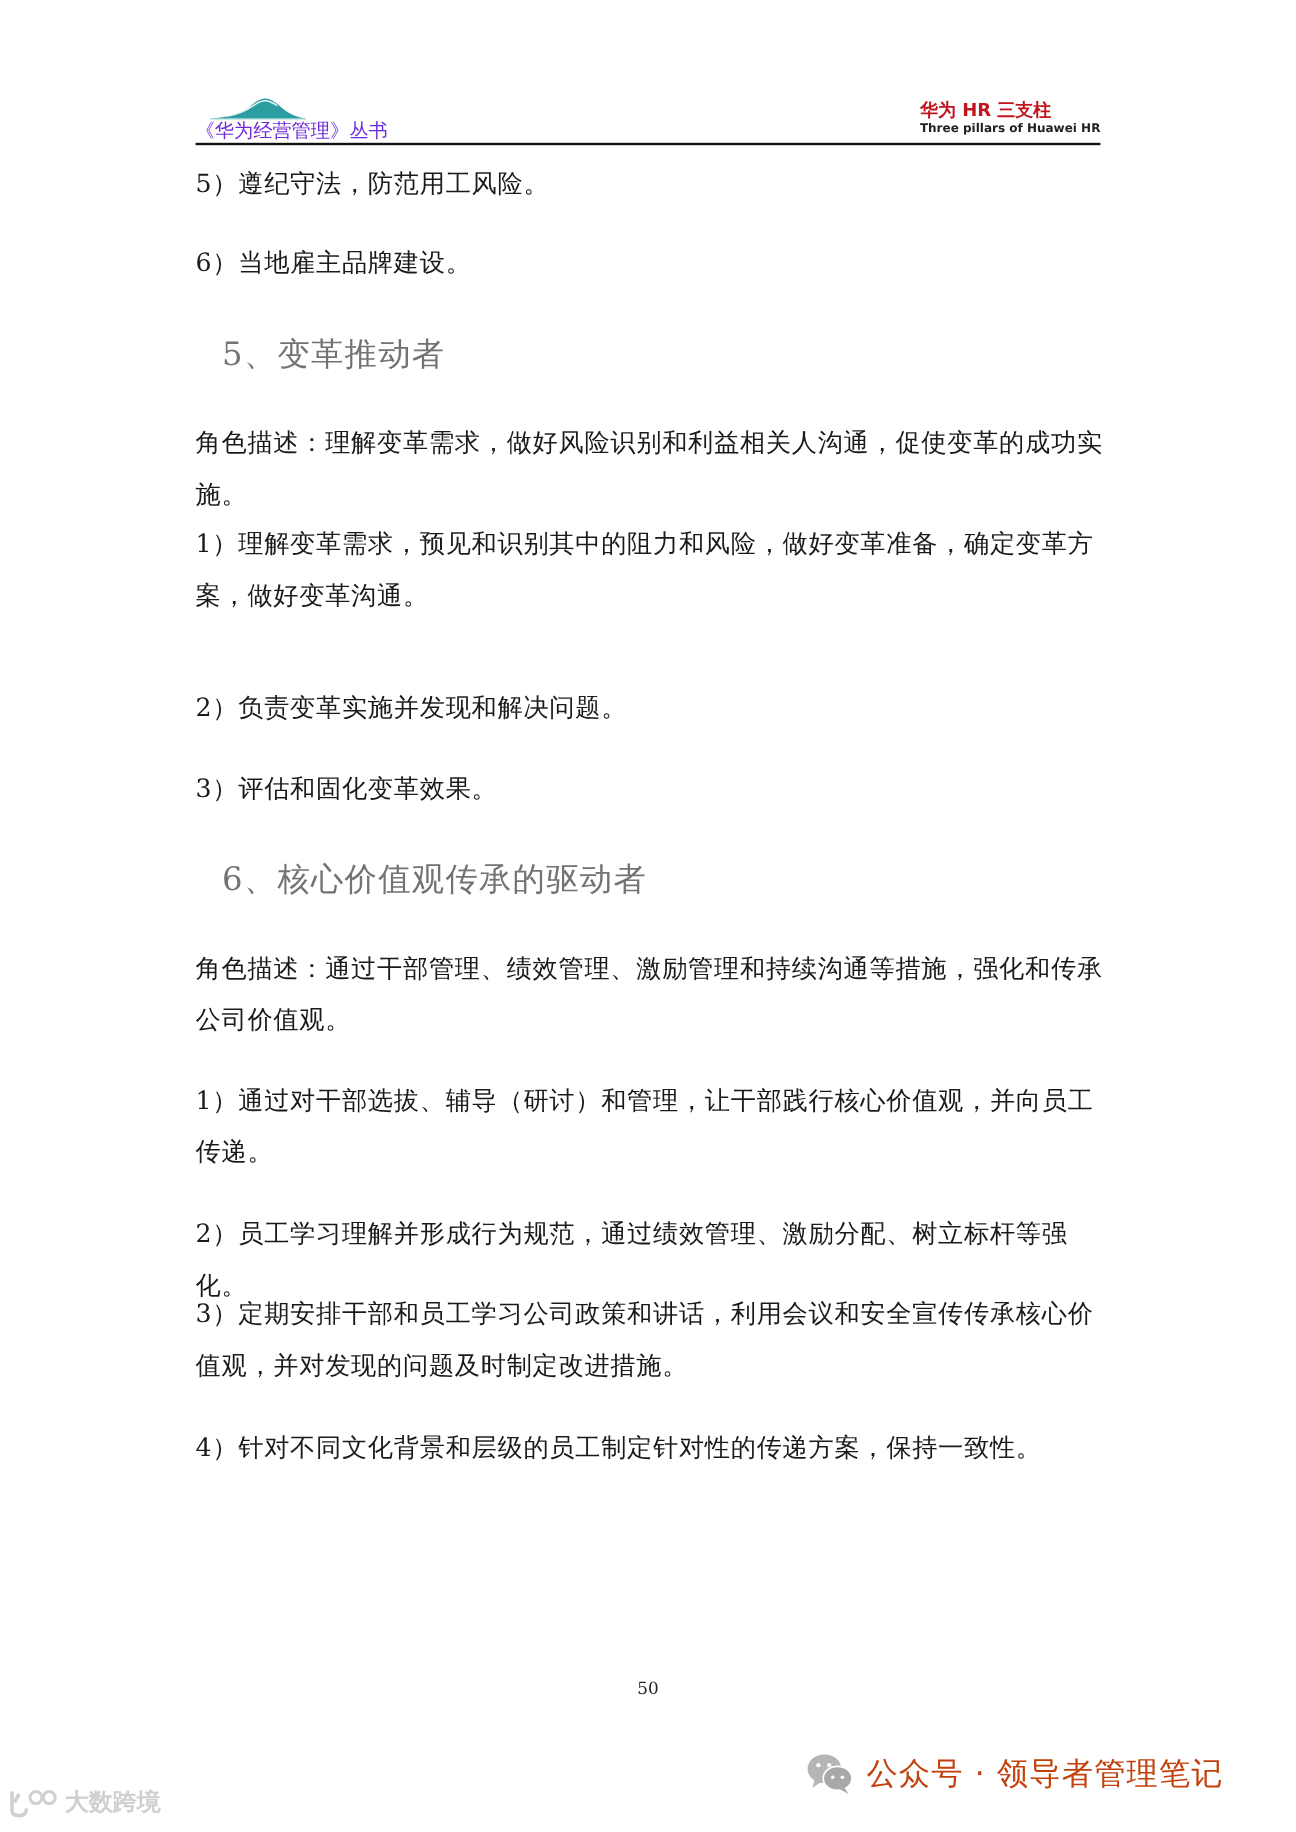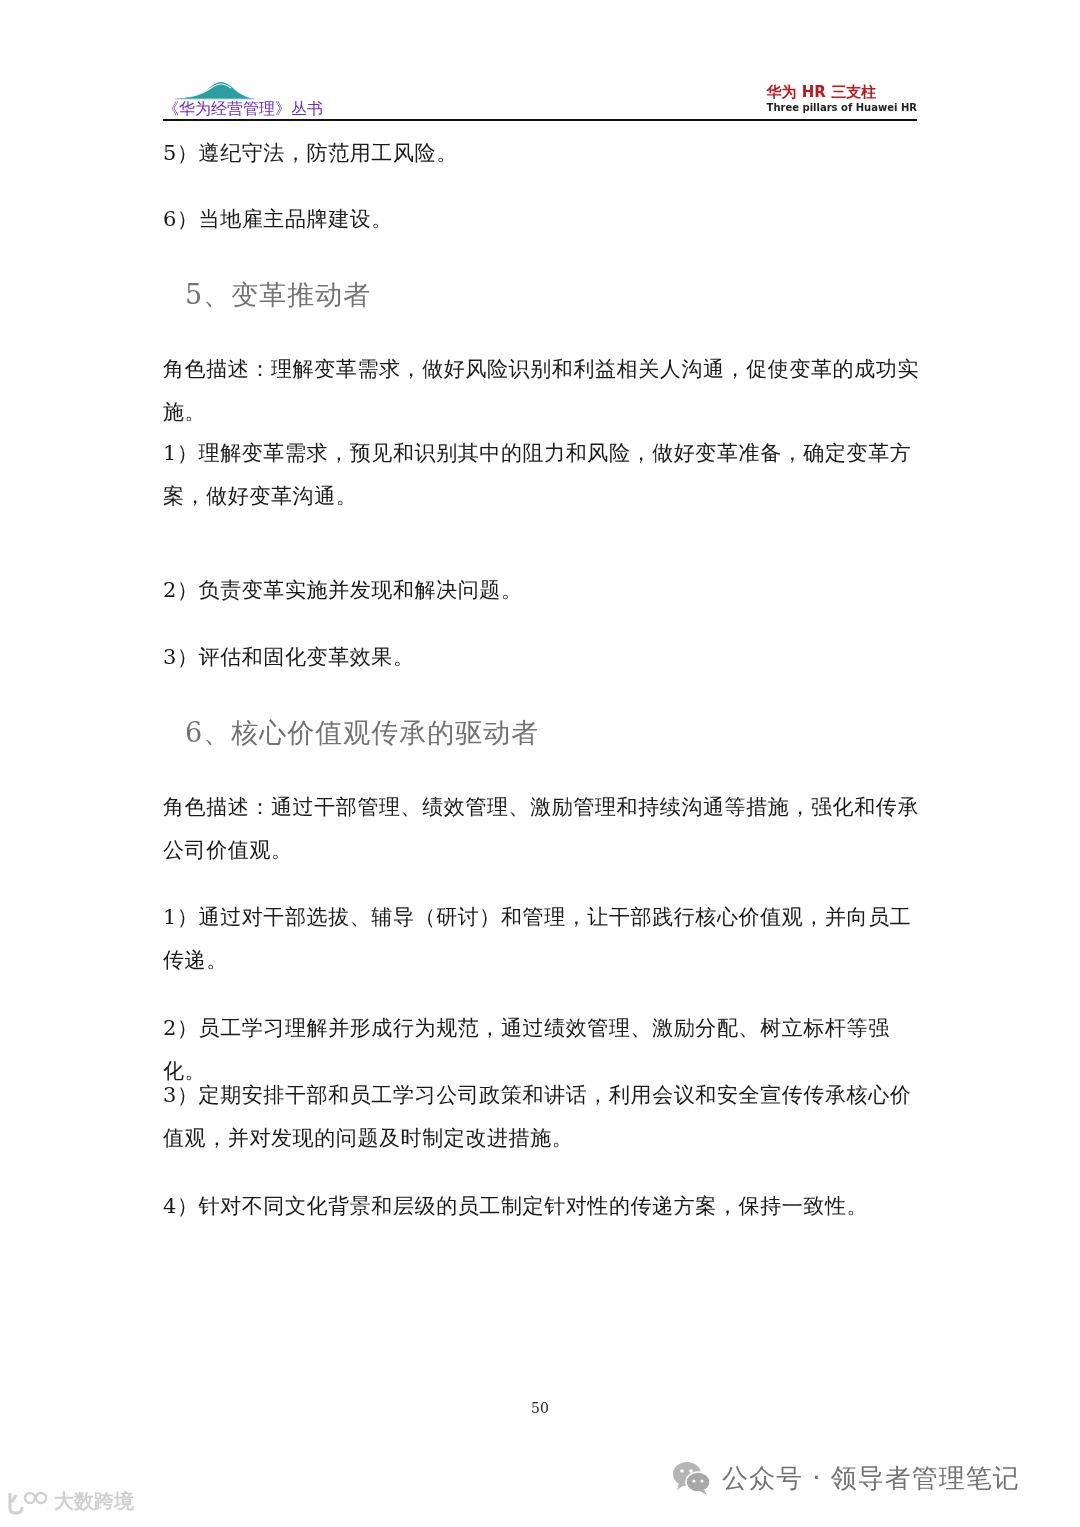--- a/index.html
+++ b/index.html
@@ -99,21 +99,21 @@
       font-size: 14px;
       color: #222;
     }
     .wm-right {
       position: absolute;
       left: 672px;
       top: 1458px;
       height: 40px;
       display: flex;
       align-items: center;
-      color: #737373;
+      color: #c2410c;
       font-family: "DejaVu Sans", "Liberation Sans", sans-serif;
       font-size: 26px;
       letter-spacing: 1px;
       white-space: nowrap;
     }
     .wm-right svg { margin-right: 10px; }
     .wm-left {
       position: absolute;
       left: 6px;
       top: 1485px;

